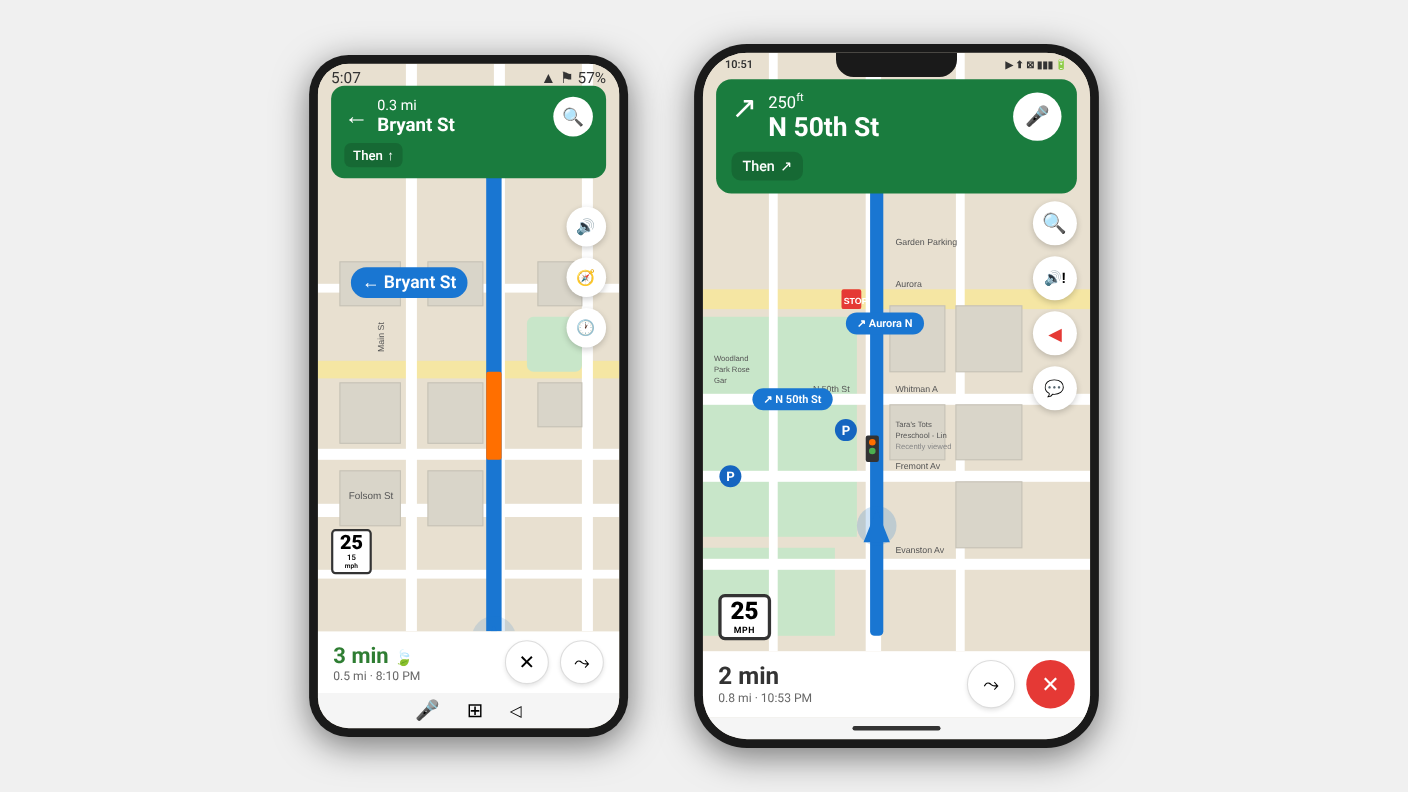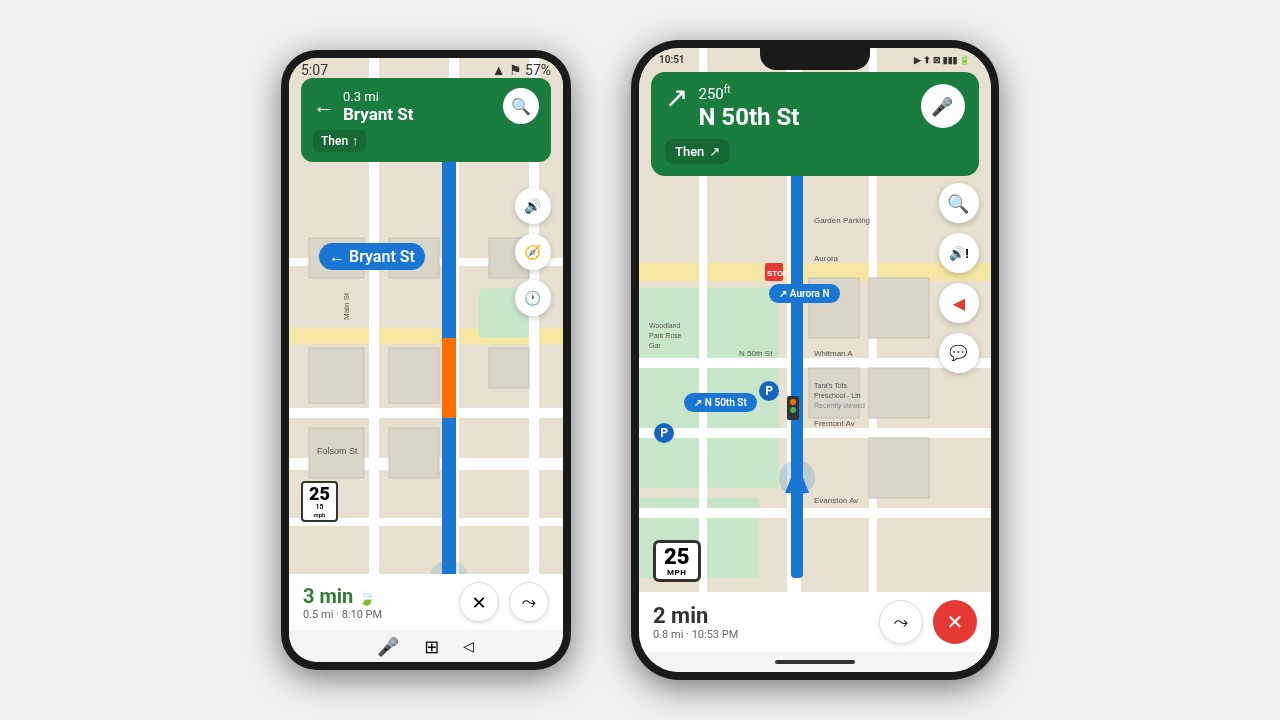--- a/index.html
+++ b/index.html
@@ -665,21 +665,21 @@
         </div>
         <div class="then-row-ios">
           <span>Then</span>
           <span>↗</span>
         </div>
       </div>
 
       <div style="position:absolute;top:236px;left:130px;background:#1976d2;color:white;border-radius:20px;padding:4px 10px;font-size:10px;font-weight:600;z-index:6;">
         ↗ Aurora N
       </div>
-      <div style="position:absolute;top:305px;left:45px;background:#1976d2;color:white;border-radius:20px;padding:4px 10px;font-size:10px;font-weight:600;z-index:6;margin-top:40px;">
+      <div style="position:absolute;top:305px;left:45px;background:#1976d2;color:white;border-radius:20px;padding:4px 10px;font-size:10px;font-weight:600;z-index:6;">
         ↗ N 50th St
       </div>
 
       <div style="position:absolute;top:333px;left:120px;width:20px;height:20px;background:#1565c0;color:white;border-radius:50%;display:flex;align-items:center;justify-content:center;font-size:12px;font-weight:700;z-index:6;">P</div>
       <div style="position:absolute;top:375px;left:15px;width:20px;height:20px;background:#1565c0;color:white;border-radius:50%;display:flex;align-items:center;justify-content:center;font-size:12px;font-weight:700;z-index:6;">P</div>
 
       <div class="search-btn-ios">🔍</div>
       <div class="vol-btn-ios" style="font-size:13px;">🔊!</div>
       <div class="compass-btn-ios" style="color:#e53935;font-size:16px;">◀</div>
       <div class="chat-btn-ios" style="font-size:15px;">💬</div>

